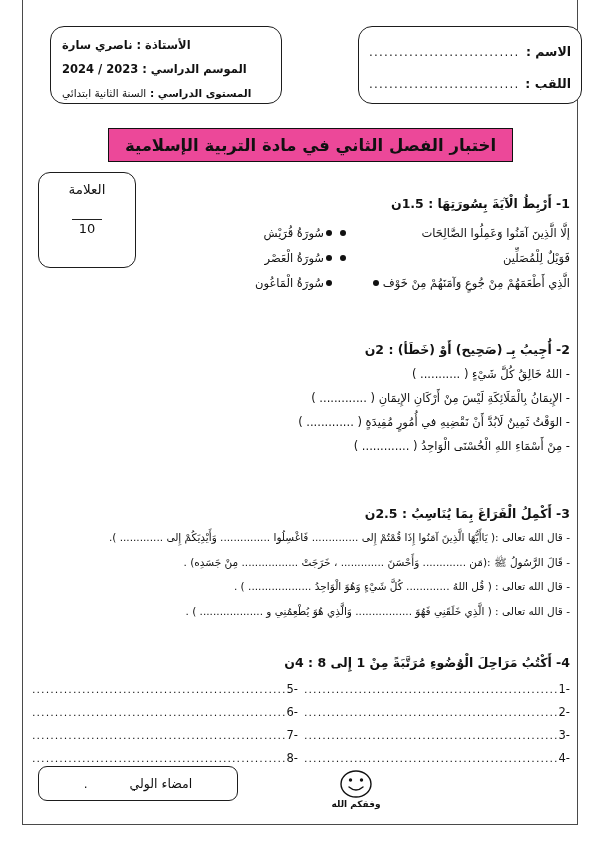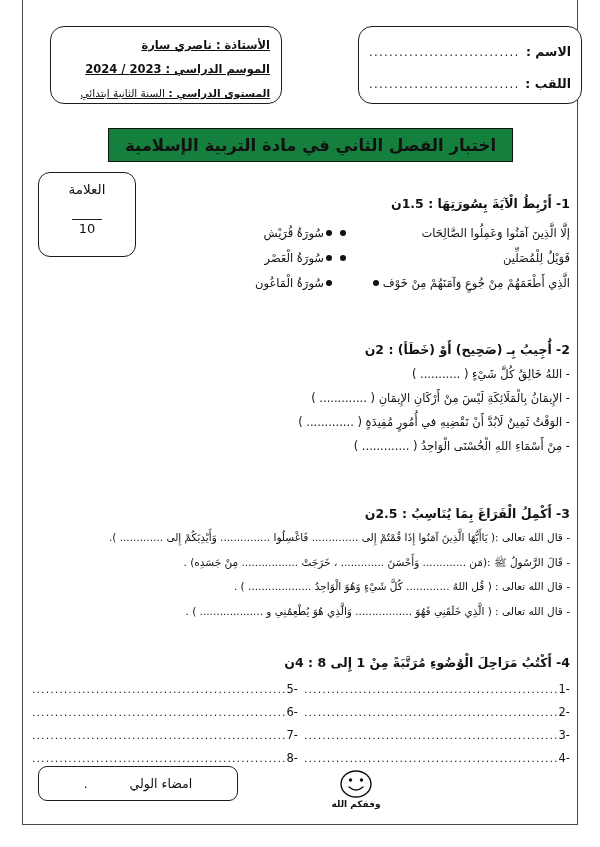--- a/index.html
+++ b/index.html
@@ -84,24 +84,23 @@
     color: #222;
     direction: ltr;
     text-align: left;
   }
 
   .tline {
     position: relative;
     padding: 0 12px;
     font-size: 11.5px;
     font-weight: bold;
-    text-align: right;
+    text-align: left;
     white-space: nowrap;
     line-height: 1.25;
-    text-decoration: underline;
   }
   .tline.l1 { margin-top: 12px; }
   .tline.l2 { margin-top: 10px; }
   .tline.l3 { margin-top: 10px; font-size: 10.5px; }
   .tline.l3 .sub { font-weight: normal; }
 
   
   .exam-title {
     position: absolute;
     top: 128px;
@@ -109,30 +108,30 @@
     width: 405px;
     height: 34px;
     border: 1.6px solid #111;
     box-sizing: border-box;
     display: flex;
     align-items: center;
     justify-content: center;
     font-size: 16.5px;
     font-weight: bold;
     letter-spacing: 0.3px;
-    background: #15803d;
+    background: #ec4899;
   }
 
   
   .mark-box {
     position: absolute;
     left: 38px;
     top: 172px;
     width: 98px;
-    height: 85px;
+    height: 96px;
     border: 1.4px solid #1d1d1d;
     border-radius: 12px;
     box-sizing: border-box;
     background: #fff;
     text-align: center;
   }
   .mark-label {
     margin-top: 8px;
     font-size: 13.5px;
   }

